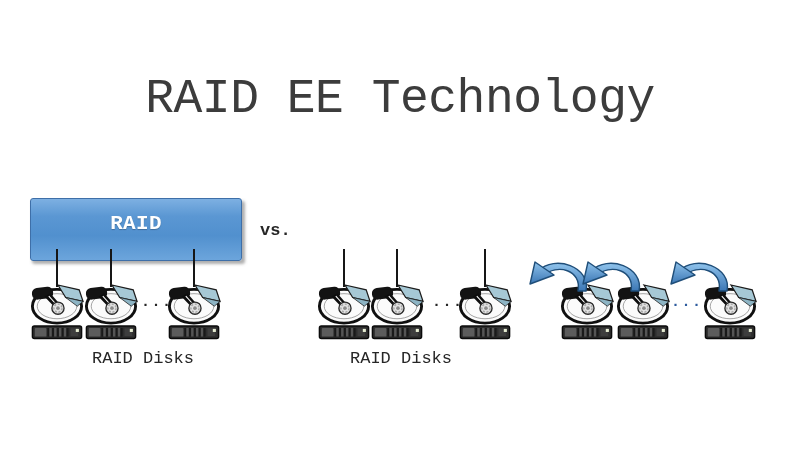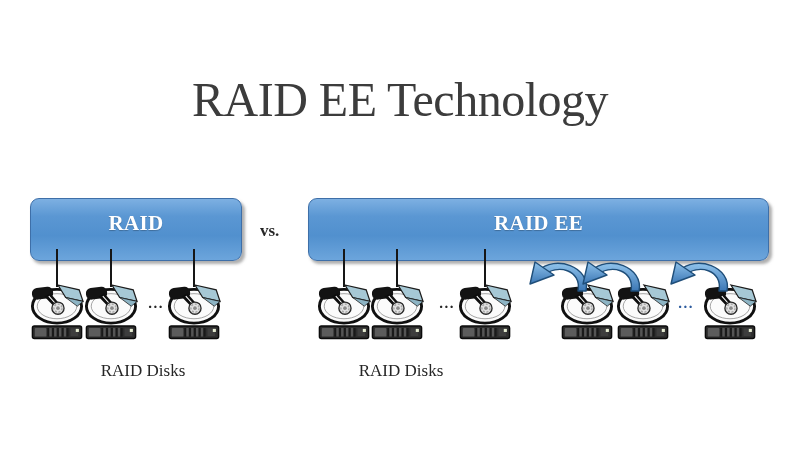--- a/index.html
+++ b/index.html
@@ -1,27 +1,27 @@
 <!DOCTYPE html>
 <html style="--background: #FFFFFF; --accent-blue-top: #7DB0E2; --accent-blue: #5190CE; --accent-blue-bottom: #6CA5DC; --box-border-blue: #3E6FA8; --box-label-text: #FFFFFF; --arrow-fill-light: #8FC3EC; --arrow-fill-dark: #3C77B5; --arrow-outline: #1F4E79; --title-text: #3C3C3C; --body-text: #262626; --spares-ellipsis-blue: #2D5B9E;"><head>
 <meta charset="utf-8">
 <style>
   html,body{margin:0;padding:0;background:#fff;}
   .stage{
     position:relative;width:800px;height:450px;overflow:hidden;
     background:var(--background,#fff);
-    font-family:Liberation Serif, serif;
+    font-family:Liberation Mono, monospace;
   }
   .title{
     position:absolute;top:72px;left:0;width:100%;margin:0;
     text-align:center;font-size:48px;font-weight:300;letter-spacing:-0.5px;
     color:var(--title-text,#3C3C3C);
   }
   .box{
-    position:absolute;top:198px;height:63px;border-radius:9px;box-sizing:border-box;
+    position:absolute;top:198px;height:63px;border-radius:3px;box-sizing:border-box;
     border:1px solid var(--box-border-blue,#3E6FA8);
     background:linear-gradient(180deg,
       var(--accent-blue-top,#7DB0E2) 0%,
       #5B97D3 28%,
       var(--accent-blue,#5190CE) 60%,
       var(--accent-blue-bottom,#6CA5DC) 100%);
     box-shadow:2.5px 3px 3px rgba(110,110,110,.55);
     display:flex;align-items:center;justify-content:center;padding-bottom:13px;
   }
   .raid-box{left:30px;width:212px;}
@@ -37,21 +37,21 @@
   .connector{position:absolute;top:249px;width:2px;height:38px;background:#161616;}
   .hdd{position:absolute;top:284px;width:54px;height:56px;}
   .dots{
     position:absolute;top:293px;width:30px;text-align:center;line-height:20px;
     font-size:15px;font-weight:800;letter-spacing:1.5px;color:var(--body-text,#262626);
   }
   .dots-blue{color:var(--spares-ellipsis-blue,#2D5B9E);}
   .arrow{position:absolute;top:256px;width:66px;height:36px;}
   .grp-label{
     position:absolute;top:349px;width:160px;text-align:center;
-    font-size:17px;color:var(--body-text,#262626);margin-top:12px;
+    font-size:17px;color:var(--body-text,#262626);
   }
 </style>
 </head>
 <body>
 
 <svg width="0" height="0" style="position:absolute;overflow:hidden" aria-hidden="true">
   <defs>
     <linearGradient id="arrowGrad" x1="0" y1="0" x2="0" y2="1">
       <stop offset="0" stop-color="#8FC3EC"></stop>
       <stop offset="1" stop-color="#3C77B5"></stop>
@@ -89,23 +89,20 @@
 <div class="stage">
 
   <h1 class="title">RAID EE Technology</h1>
 
   <div class="box raid-box">
     <span class="box-label">RAID</span>
   </div>
 
   <div class="vs">vs.</div>
 
-  <div class="box raid-ee-box">
-    <span class="box-label">RAID EE</span>
-  </div>
 
   <div class="connector" style="left:56px"></div>
   <div class="connector" style="left:110px"></div>
   <div class="connector" style="left:193px"></div>
 
   <div class="connector" style="left:343px"></div>
   <div class="connector" style="left:396px"></div>
   <div class="connector" style="left:484px"></div>
 
   <svg class="hdd" style="left:30px" viewBox="0 0 56 58">

